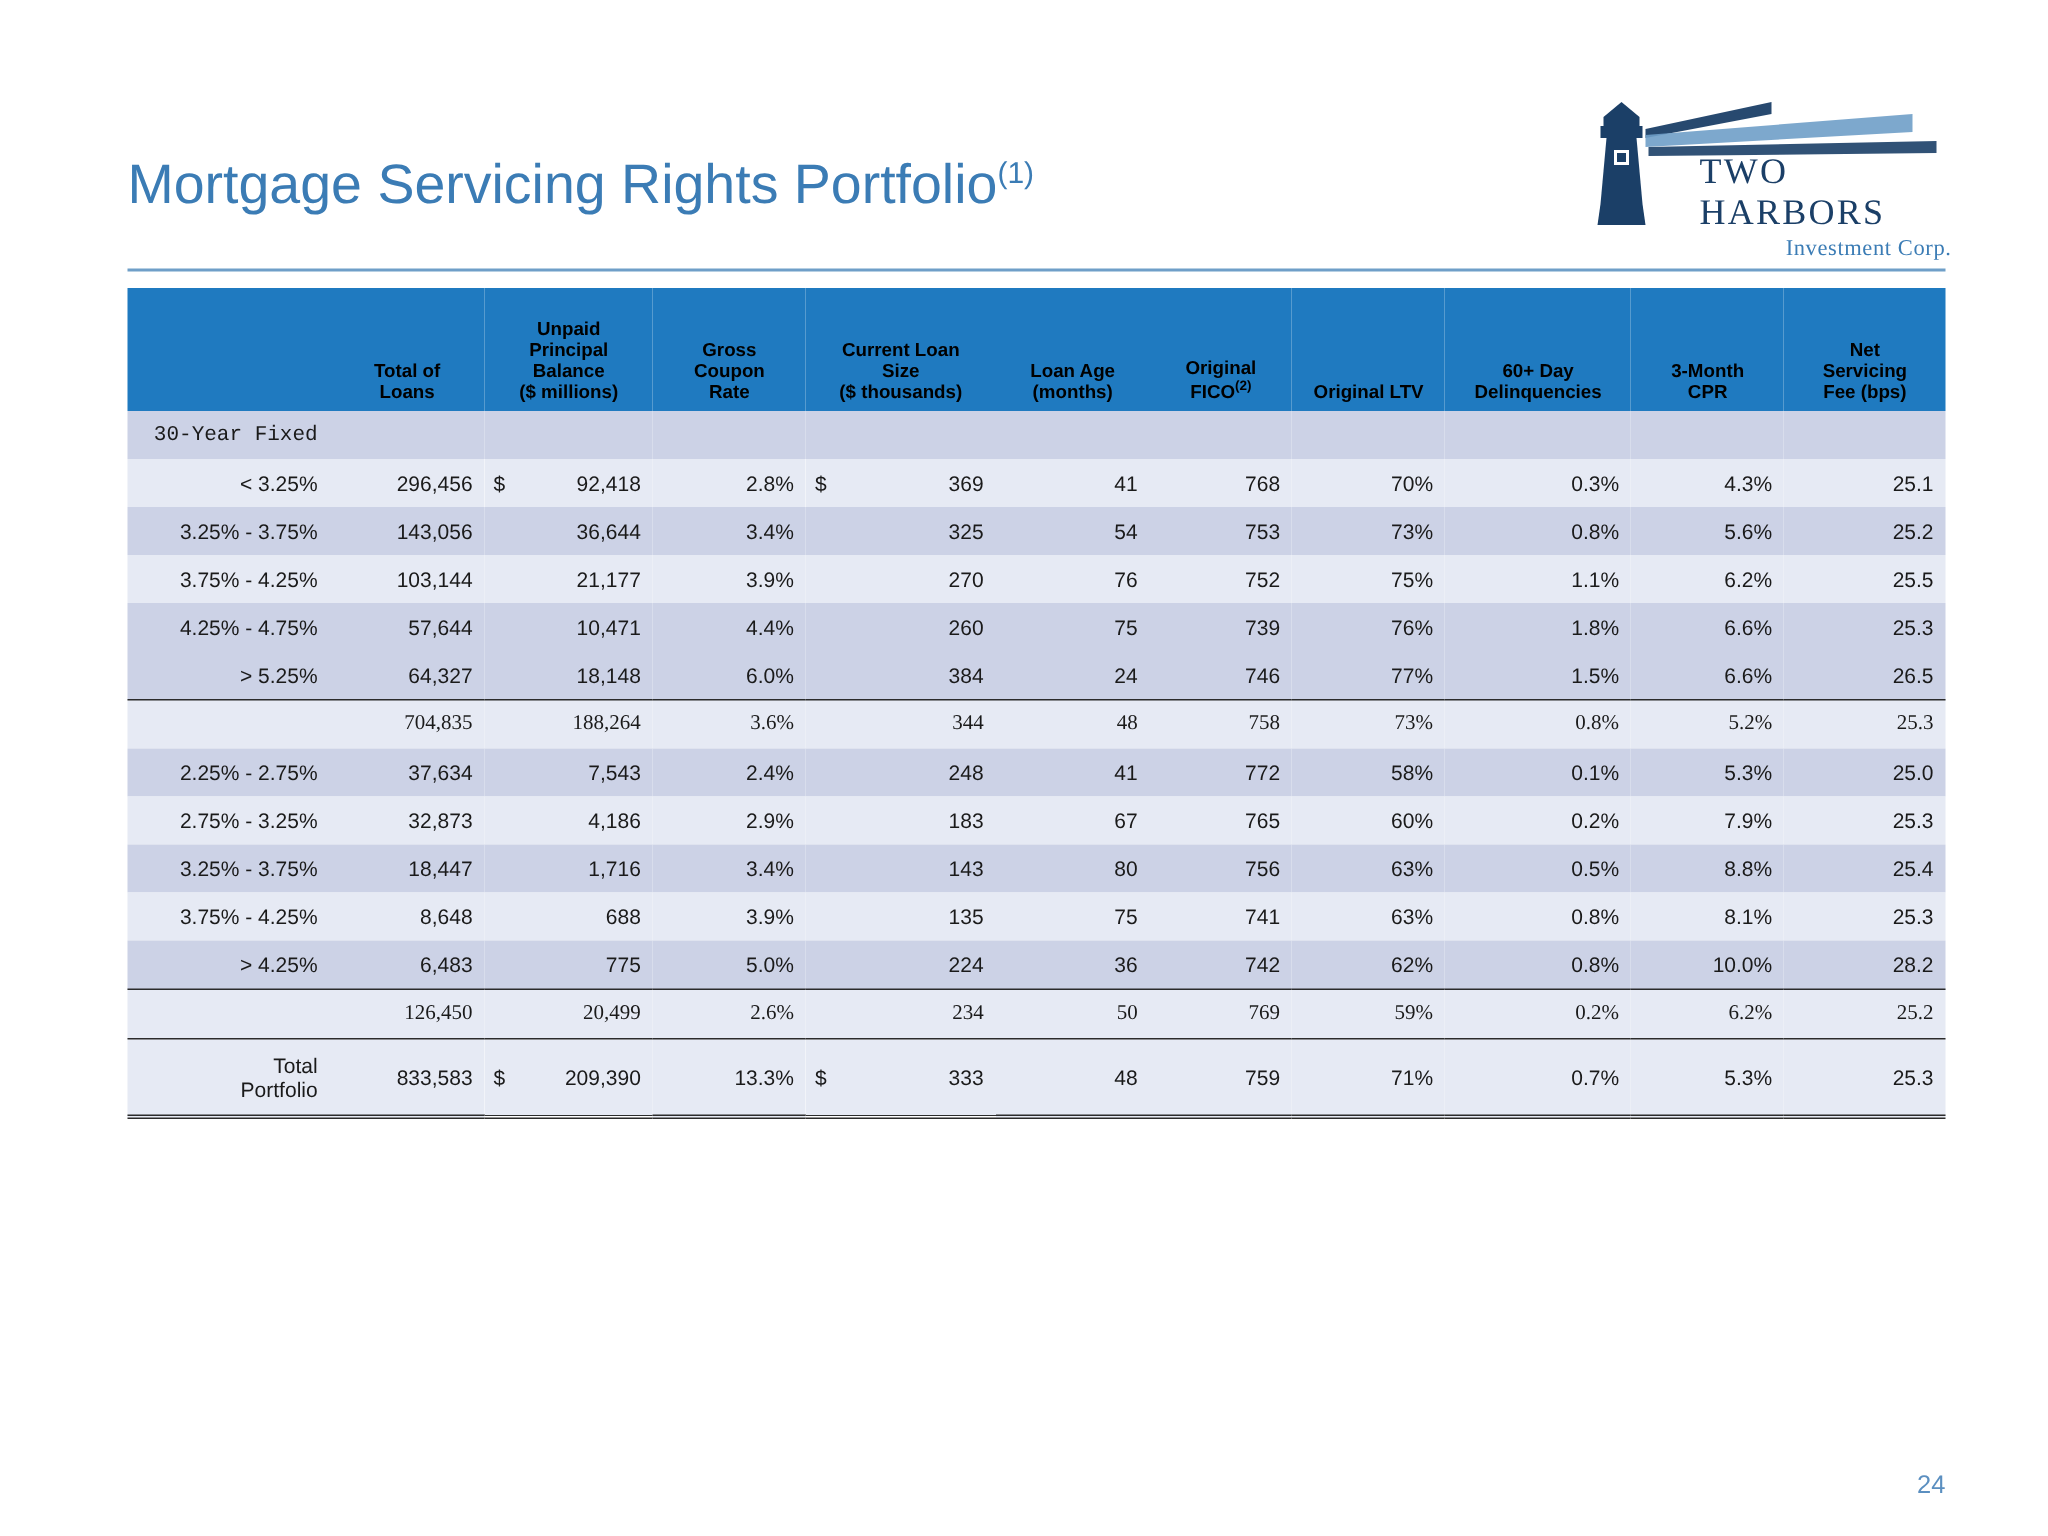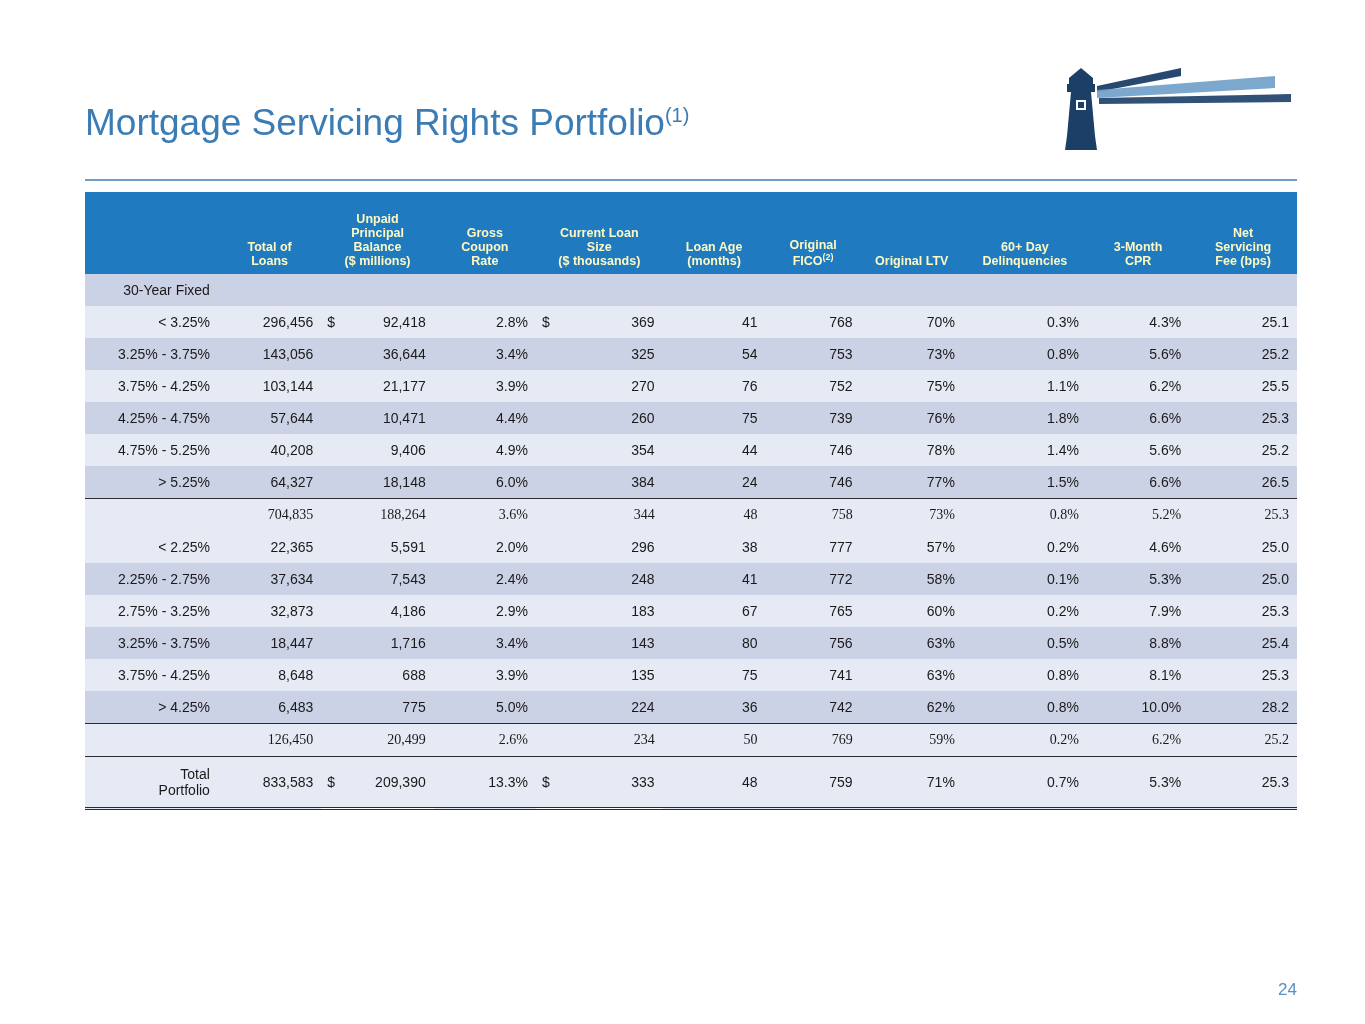--- a/index.html
+++ b/index.html
@@ -76,21 +76,21 @@
     position: absolute;
     left: 85px;
     top: 168px;
     width: 1212px;
     border-collapse: collapse;
     font-size: 13.5px;
     color: #1a1a1a;
   }
   table.mstable th {
     background: #1f7ac0;
-    color: #fef9c3;
+    color: #000000;
     font-size: 12.5px;
     font-weight: bold;
     text-align: center;
     vertical-align: bottom;
     padding: 4px 4px 6px 4px;
     line-height: 1.12;
     height: 72px;
     border: none;
   }
   table.mstable th.first {
@@ -107,20 +107,21 @@
   tr.band-a td { background: #ccd2e6; }
   tr.band-b td { background: #e6eaf4; }
   td.label {
     text-align: left;
     padding-left: 14px;
   }
   td.grouphdr {
     text-align: left;
     padding-left: 22px;
     font-size: 14px;
+    font-family: Liberation Mono, monospace;
   }
   .cur {
     display: inline-block;
     float: left;
     margin-left: -2px;
   }
   td.money { position: relative; }
   td.money .cur {
     position: absolute;
     left: 8px;
@@ -163,20 +164,24 @@
       <path d="M8 14 L20 4 L32 14 L32 20 L8 20 Z" fill="#1b3f67"></path>
       <rect x="6" y="20" width="28" height="8" fill="#1b3f67"></rect>
       <path d="M10 28 L30 28 L34 72 L6 72 Z" fill="#1b3f67"></path>
       <rect x="15" y="36" width="10" height="10" fill="#ffffff"></rect>
       <rect x="17" y="38" width="6" height="6" fill="#1b3f67"></rect>
       <path d="M6 72 L34 72 L36 86 L4 86 Z" fill="#1b3f67"></path>
       <path d="M36 22 L120 4 L120 12 L36 28 Z" fill="#1b3f67" opacity="0.95"></path>
       <path d="M36 26 L214 12 L214 24 L36 34 Z" fill="#6f9fc8" opacity="0.9"></path>
       <path d="M38 34 L230 30 L230 38 L38 40 Z" fill="#1b3f67" opacity="0.9"></path>
     </svg>
+    <div class="logo-text">
+      <div class="logo-name">TWO HARBORS</div>
+      <div class="logo-sub">Investment Corp.</div>
+    </div>
   </div>
 
   <div class="rule"></div>
 
   <table class="mstable">
     <thead>
       <tr>
         <th class="first"></th>
         <th style="width:100px">
           <span>Total of</span><br>
@@ -289,33 +294,20 @@
         <td>4.4%</td>
         <td>260</td>
         <td>75</td>
         <td>739</td>
         <td>76%</td>
         <td>1.8%</td>
         <td>6.6%</td>
         <td>25.3</td>
       </tr>
 
-      <tr class="band-b">
-        <td class="label">4.75% - 5.25%</td>
-        <td>40,208</td>
-        <td>9,406</td>
-        <td>4.9%</td>
-        <td>354</td>
-        <td>44</td>
-        <td>746</td>
-        <td>78%</td>
-        <td>1.4%</td>
-        <td>5.6%</td>
-        <td>25.2</td>
-      </tr>
 
       <tr class="band-a">
         <td class="label">&gt; 5.25%</td>
         <td>64,327</td>
         <td>18,148</td>
         <td>6.0%</td>
         <td>384</td>
         <td>24</td>
         <td>746</td>
         <td>77%</td>
@@ -332,33 +324,20 @@
         <td>344</td>
         <td>48</td>
         <td>758</td>
         <td>73%</td>
         <td>0.8%</td>
         <td>5.2%</td>
         <td>25.3</td>
       </tr>
 
 
-      <tr class="band-b">
-        <td class="label">&lt; 2.25%</td>
-        <td>22,365</td>
-        <td>5,591</td>
-        <td>2.0%</td>
-        <td>296</td>
-        <td>38</td>
-        <td>777</td>
-        <td>57%</td>
-        <td>0.2%</td>
-        <td>4.6%</td>
-        <td>25.0</td>
-      </tr>
 
       <tr class="band-a">
         <td class="label">2.25% - 2.75%</td>
         <td>37,634</td>
         <td>7,543</td>
         <td>2.4%</td>
         <td>248</td>
         <td>41</td>
         <td>772</td>
         <td>58%</td>

